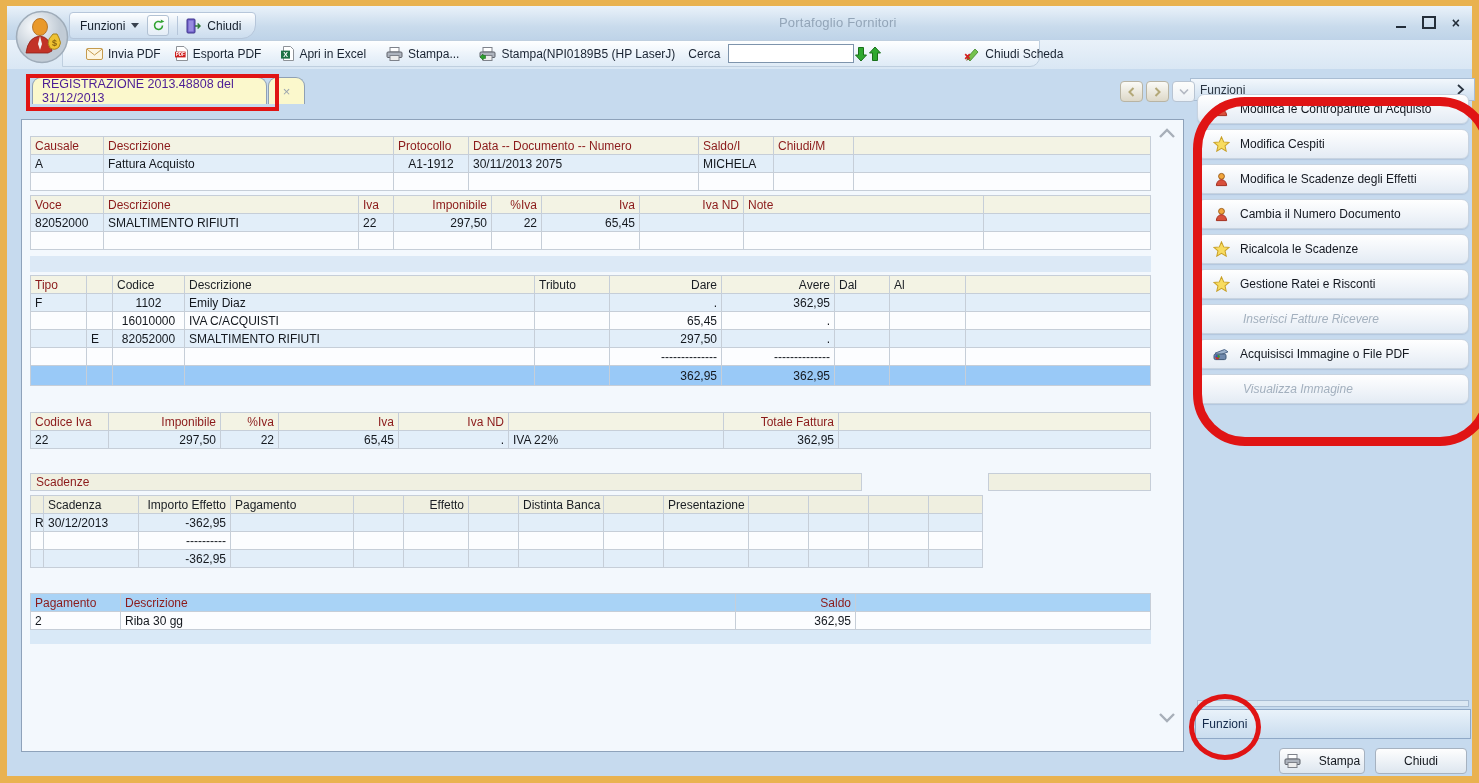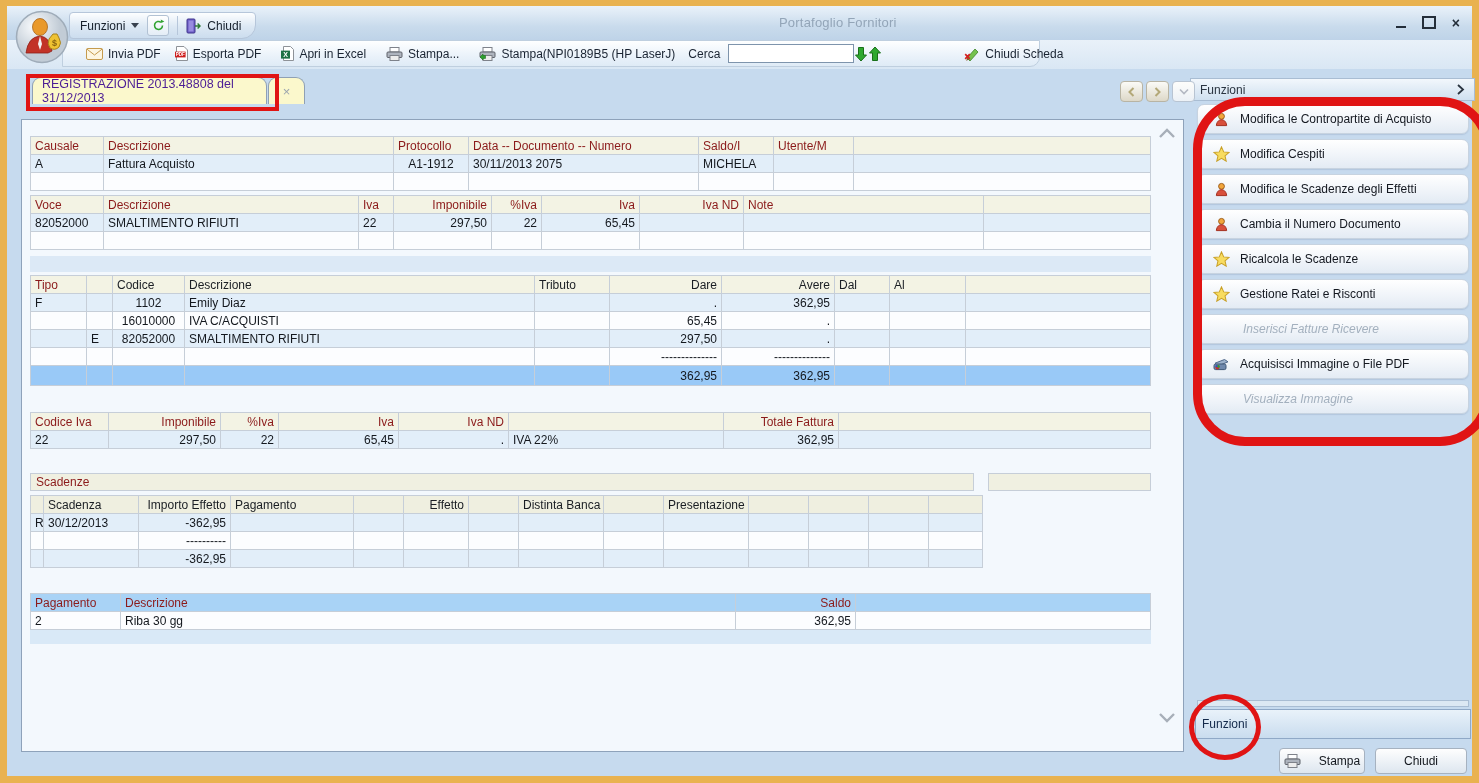--- a/index.html
+++ b/index.html
@@ -63,28 +63,28 @@
   .t tr.b1 td{background:#E2EEF9;}
   .t tr.b0 td{background:#FCFDFF;}
   .t tr.tot td{background:#99C9F7;height:19px;}
   .t tr.shead td{background:#EFEFE0;color:#1A1E24;}
   .t tr.phead td{background:#A9D3F6;color:#8B1A1A;}
   .t tr.pempty td{background:#D9E9F7;height:13px;border-color:#D9E9F7;}
   .r{text-align:right;}
   .lnk{color:#2B50B4;text-align:center;}
   .dash{color:#3A3E44;}
   .spacerstrip{position:absolute;left:8px;width:1121px;height:16px;background:#DCE9F6;}
-  .scadlabel{position:absolute;left:8px;width:944px;height:18px;background:#F0F0E1;border:1px solid #C6CED8;
+  .scadlabel{position:absolute;left:8px;width:832px;height:18px;background:#F0F0E1;border:1px solid #C6CED8;
     box-sizing:border-box;font-size:12px;color:#8B1A1A;padding:1px 5px;}
   .scadlabel2{position:absolute;left:966px;width:163px;height:18px;background:#F0F0E1;border:1px solid #C6CED8;box-sizing:border-box;}
   
   .sbheader{position:absolute;left:1183px;top:72px;width:285px;height:23px;
     background:linear-gradient(#F2F7FC,#CFE0F0);border:1px solid #A9BDD3;box-sizing:border-box;
     display:flex;align-items:center;justify-content:space-between;padding:0 9px;font-size:12px;color:#2A3440;}
-  .sbitems{position:absolute;left:1190px;top:98px;width:272px;}
+  .sbitems{position:absolute;left:1190px;top:88px;width:272px;}
   .sbitem{height:30px;margin-bottom:5px;border:1px solid #C7D3E0;border-radius:7px;
     background:linear-gradient(#FFFFFF,#F0F4F9 55%,#E3EBF4);
     display:flex;align-items:center;padding-left:13px;font-size:12px;color:#141820;box-sizing:border-box;
     box-shadow:0 1px 1px rgba(120,140,170,.25);}
   .sbitem .ic{width:20px;margin-right:9px;display:inline-flex;justify-content:center;}
   .sbitem.disabled{color:#A3B0BE;font-style:italic;padding-left:45px;}
   .sbthin{position:absolute;left:1190px;top:694px;width:272px;height:7px;background:#DCE8F3;border:1px solid #A9BDD3;box-sizing:border-box;}
   .sbfunz{position:absolute;left:1188px;top:703px;width:276px;height:30px;
     background:linear-gradient(#E9F2FA,#C9DCEE);border:1px solid #8FA8C6;box-sizing:border-box;
     display:flex;align-items:center;padding-left:6px;font-size:12px;color:#13294A;}
@@ -265,21 +265,21 @@
           <col style="width:80px">
           <col>
         </colgroup>
       <tbody>
           <tr class="h">
         <td>Causale</td>
             <td>Descrizione</td>
         <td>Protocollo</td>
             <td>Data -- Documento -- Numero</td>
         <td>Saldo/I</td>
-            <td>Utente/M</td>
+            <td>Chiudi/M</td>
             <td></td>
       </tr>
       <tr class="b1">
         <td>A</td>
         <td>Fattura Acquisto</td>
         <td class="lnk">A1-1912</td>
         <td>30/11/2013 2075</td>
         <td>MICHELA</td>
         <td></td>
             <td></td>

